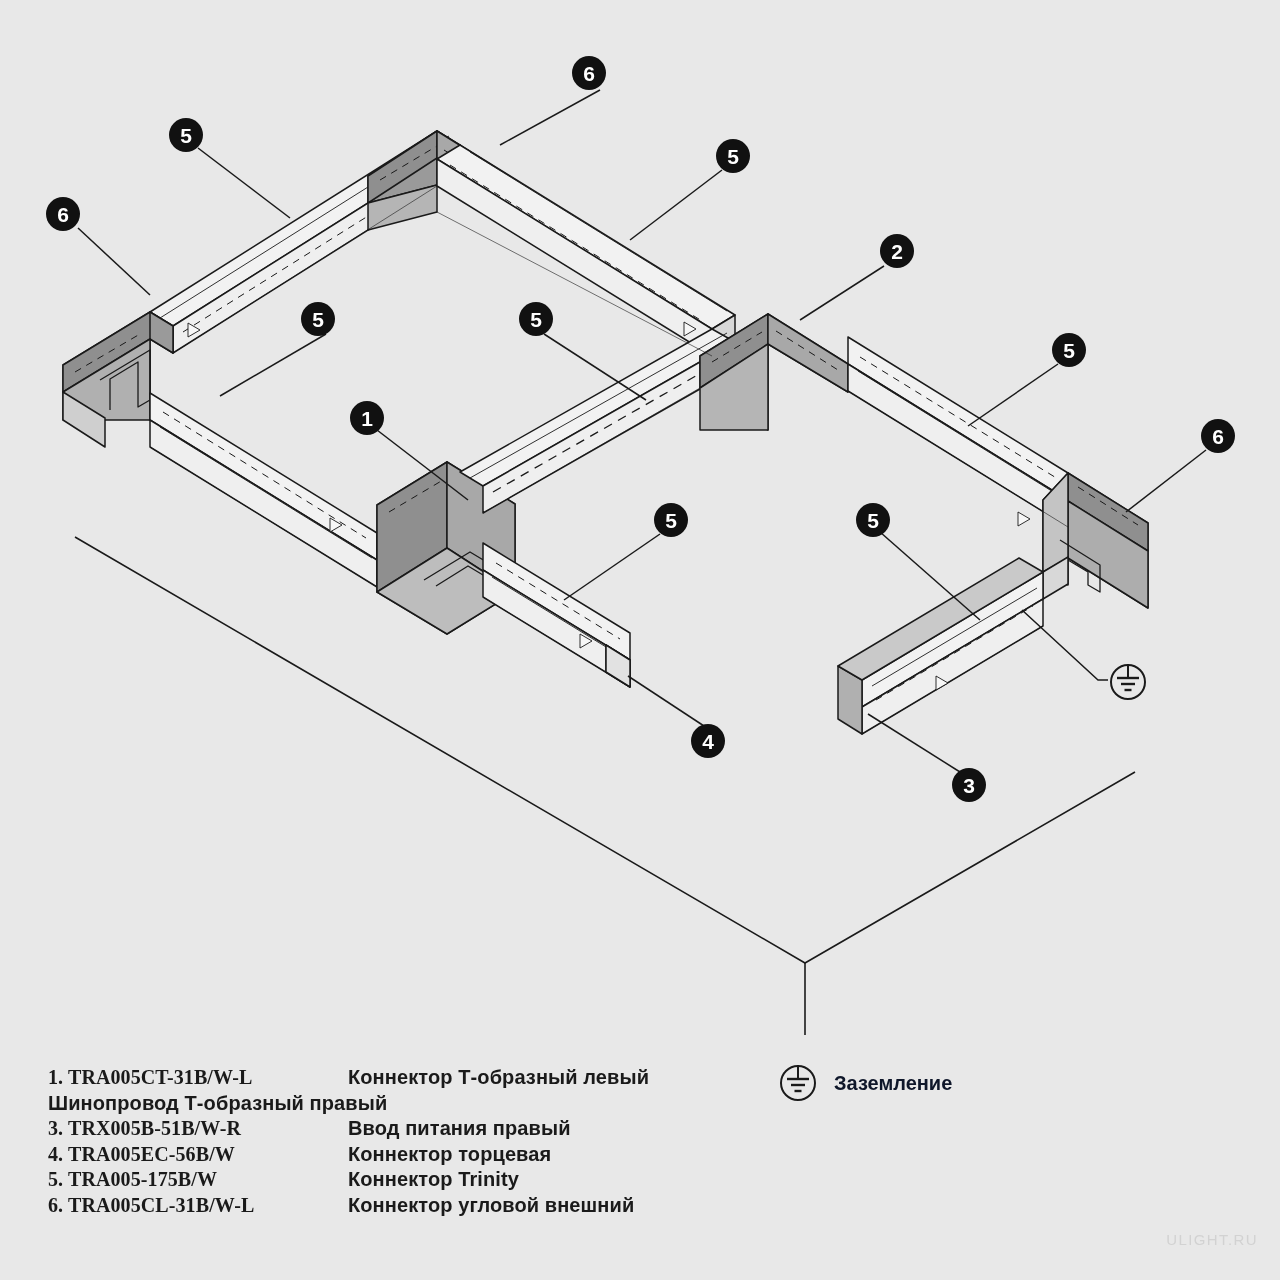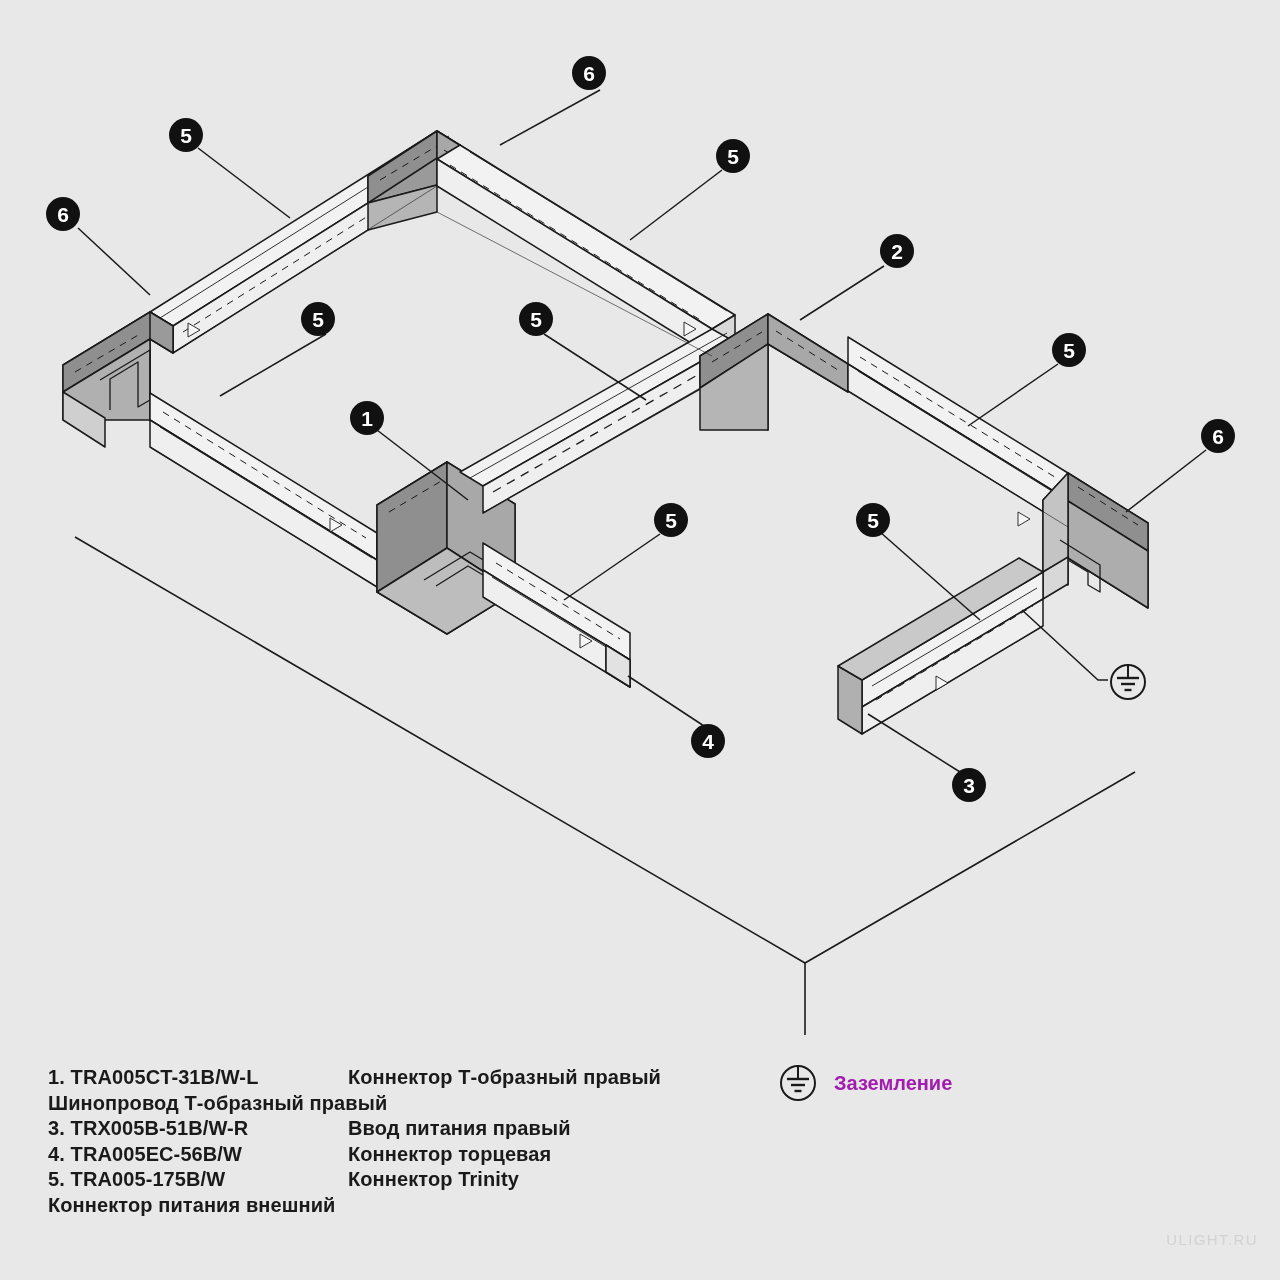--- a/index.html
+++ b/index.html
@@ -37,36 +37,37 @@
     align-items: baseline;
     height: 25.5px;
     font-size: 20px;
     font-weight: bold;
     color: #1a1a1a;
     letter-spacing: 0.1px;
   }
   .legend-code {
     width: 300px;
     white-space: nowrap;
+    font-family: Liberation Serif, serif;
   }
   .legend-desc {
     white-space: nowrap;
   }
   .ground-legend {
     position: absolute;
     left: 778px;
     top: 1063px;
     display: flex;
     align-items: center;
   }
   .ground-legend-label {
     margin-left: 16px;
     font-size: 20px;
     font-weight: bold;
-    color: #a21caf;
+    color: #0f172a;
   }
   .watermark {
     position: absolute;
     right: 22px;
     bottom: 32px;
     font-size: 15px;
     letter-spacing: 1.4px;
     color: #d2d2d2;
     font-family: "Liberation Sans", sans-serif;
   }
@@ -300,39 +301,40 @@
       <g>
           <circle cx="969" cy="785" r="17" fill="#111"></circle>
           <text class="callout-num" x="969" y="793" text-anchor="middle">3</text>
         </g>
     </g>
   </svg>
 
   <div class="legend">
     <div class="legend-row">
       <span class="legend-code"><span>1.</span> <span>TRA005CT-31B/W-L</span></span>
-      <span class="legend-desc">Коннектор Т-образный правый</span>
+      <span class="legend-desc">Коннектор Т-образный левый</span>
     </div>
     <div class="legend-row">
       <span class="legend-desc">Шинопровод Т-образный правый</span>
     </div>
     <div class="legend-row">
       <span class="legend-code"><span>3.</span> <span>TRX005B-51B/W-R</span></span>
       <span class="legend-desc">Ввод питания правый</span>
     </div>
     <div class="legend-row">
       <span class="legend-code"><span>4.</span> <span>TRA005EC-56B/W</span></span>
       <span class="legend-desc">Коннектор торцевая</span>
     </div>
     <div class="legend-row">
       <span class="legend-code"><span>5.</span> <span>TRA005-175B/W</span></span>
       <span class="legend-desc">Коннектор Trinity</span>
     </div>
     <div class="legend-row">
-      <span class="legend-desc">Коннектор питания внешний</span>
+      <span class="legend-code"><span>6.</span> <span>TRA005CL-31B/W-L</span></span>
+      <span class="legend-desc">Коннектор угловой внешний</span>
     </div>
   </div>
 
   <div class="ground-legend">
     <svg width="40" height="40" viewBox="-20 -20 40 40">
       <use href="#ground-symbol"></use>
     </svg>
     <span class="ground-legend-label">Заземление</span>
   </div>
 

